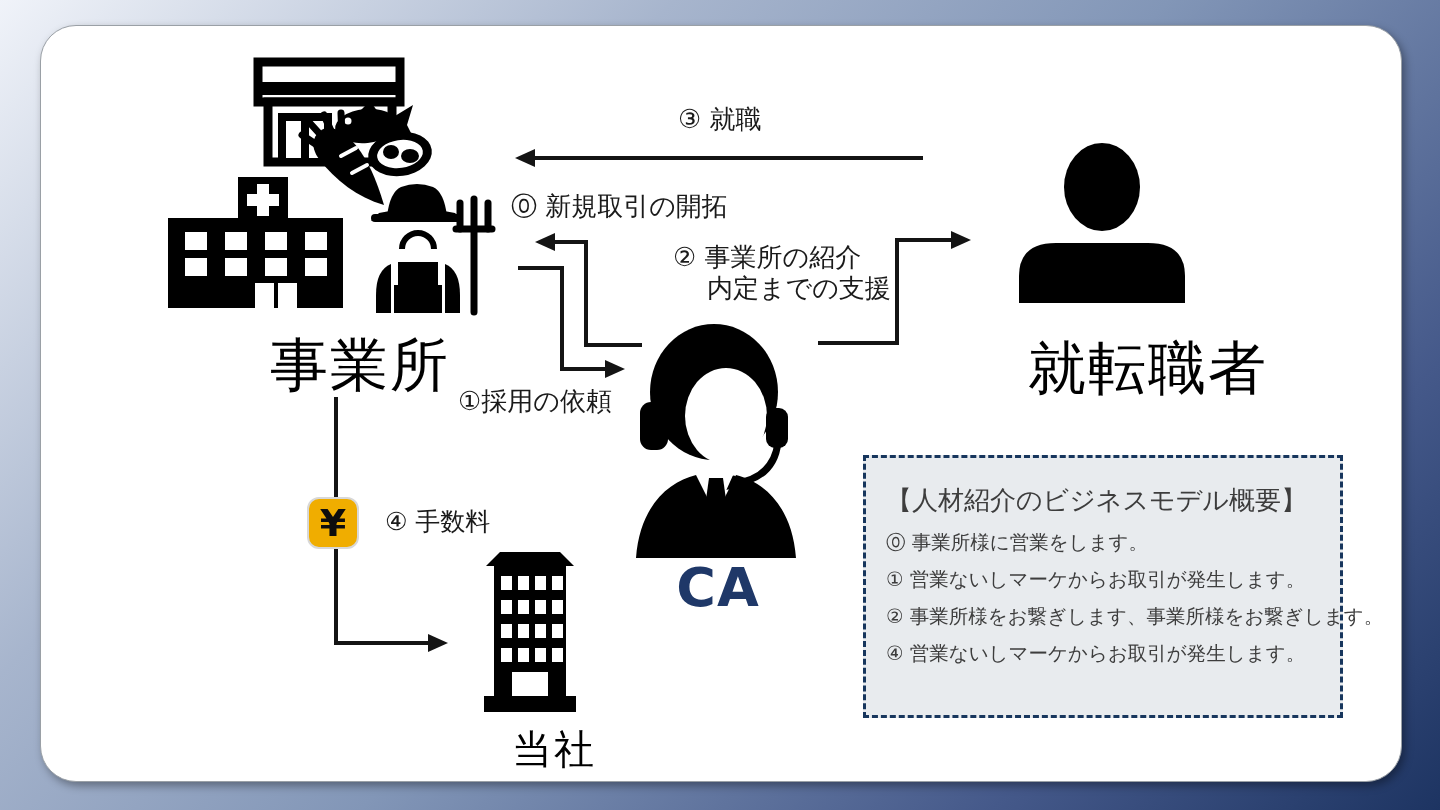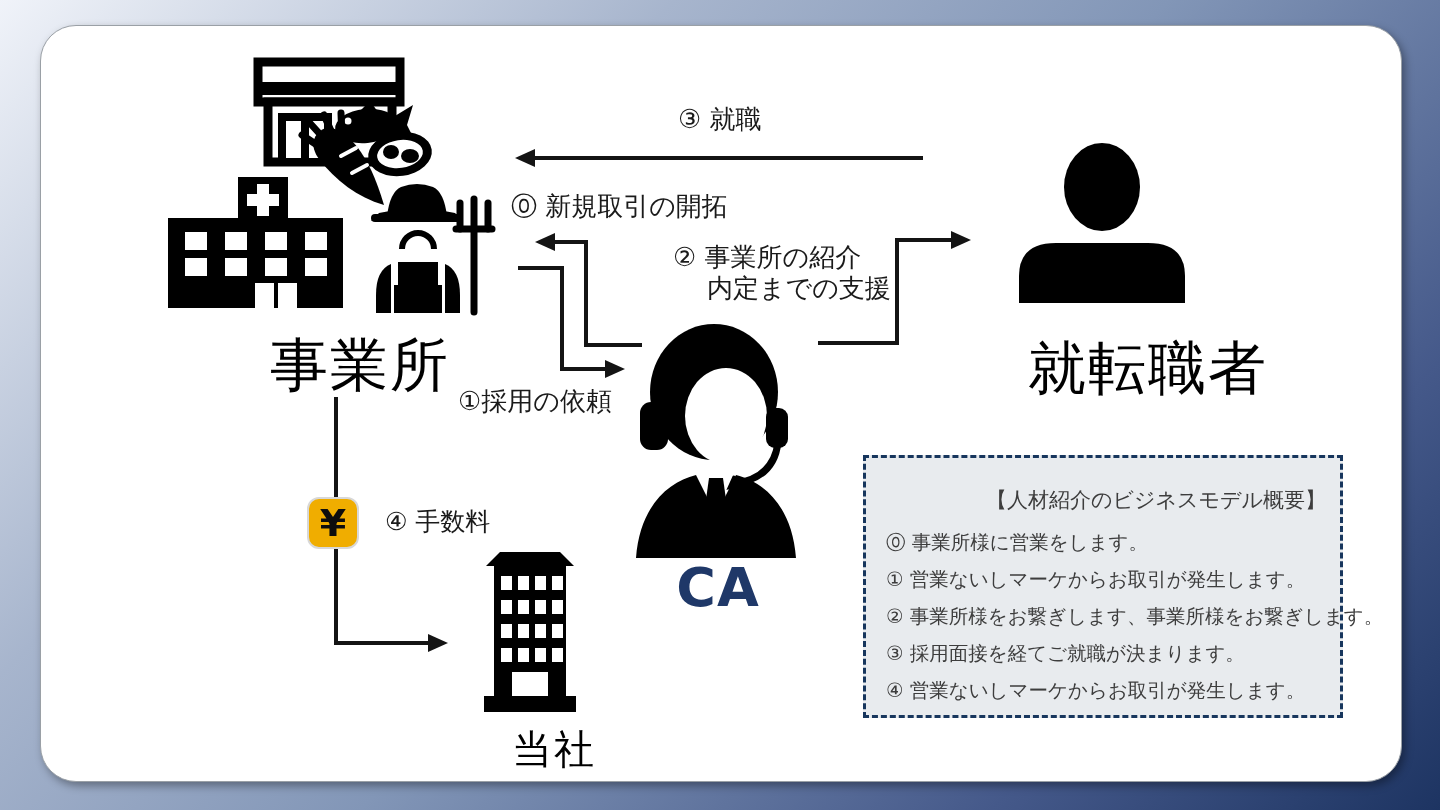--- a/index.html
+++ b/index.html
@@ -54,26 +54,25 @@
   }
   .info-box {
     position: absolute;
     left: 863px; top: 455px;
     width: 480px; height: 263px;
     background: #e8ebee;
     border: 3px dashed #17365d;
     padding: 28px 14px 0 20px;
   }
   .info-title {
-    font-size: 21px;
+    font-size: 26px;
     color: #3d3d3d;
     line-height: 28px;
     margin-bottom: 10px;
     white-space: nowrap;
-    text-align: right;
   }
   .info-item {
     font-size: 19.5px;
     color: #3d3d3d;
     line-height: 37px;
     white-space: nowrap;
   }
   svg { position: absolute; overflow: visible; }
   .arrow-layer { left: 0; top: 0; width: 1440px; height: 810px; pointer-events: none; }
 </style>
@@ -233,15 +232,14 @@
 
 <div class="yen-badge">
   <span>¥</span>
 </div>
 
 <div class="info-box">
   <div class="info-title">【人材紹介のビジネスモデル概要】</div>
   <div class="info-item">⓪ 事業所様に営業をします。</div>
   <div class="info-item">① 営業ないしマーケからお取引が発生します。</div>
   <div class="info-item">② 事業所様をお繋ぎします、事業所様をお繋ぎします。</div>
-  <div class="info-item">③ 採用面接を経てご就職が決まります。</div>
   <div class="info-item">④ 営業ないしマーケからお取引が発生します。</div>
 </div>
 
 </body></html>

